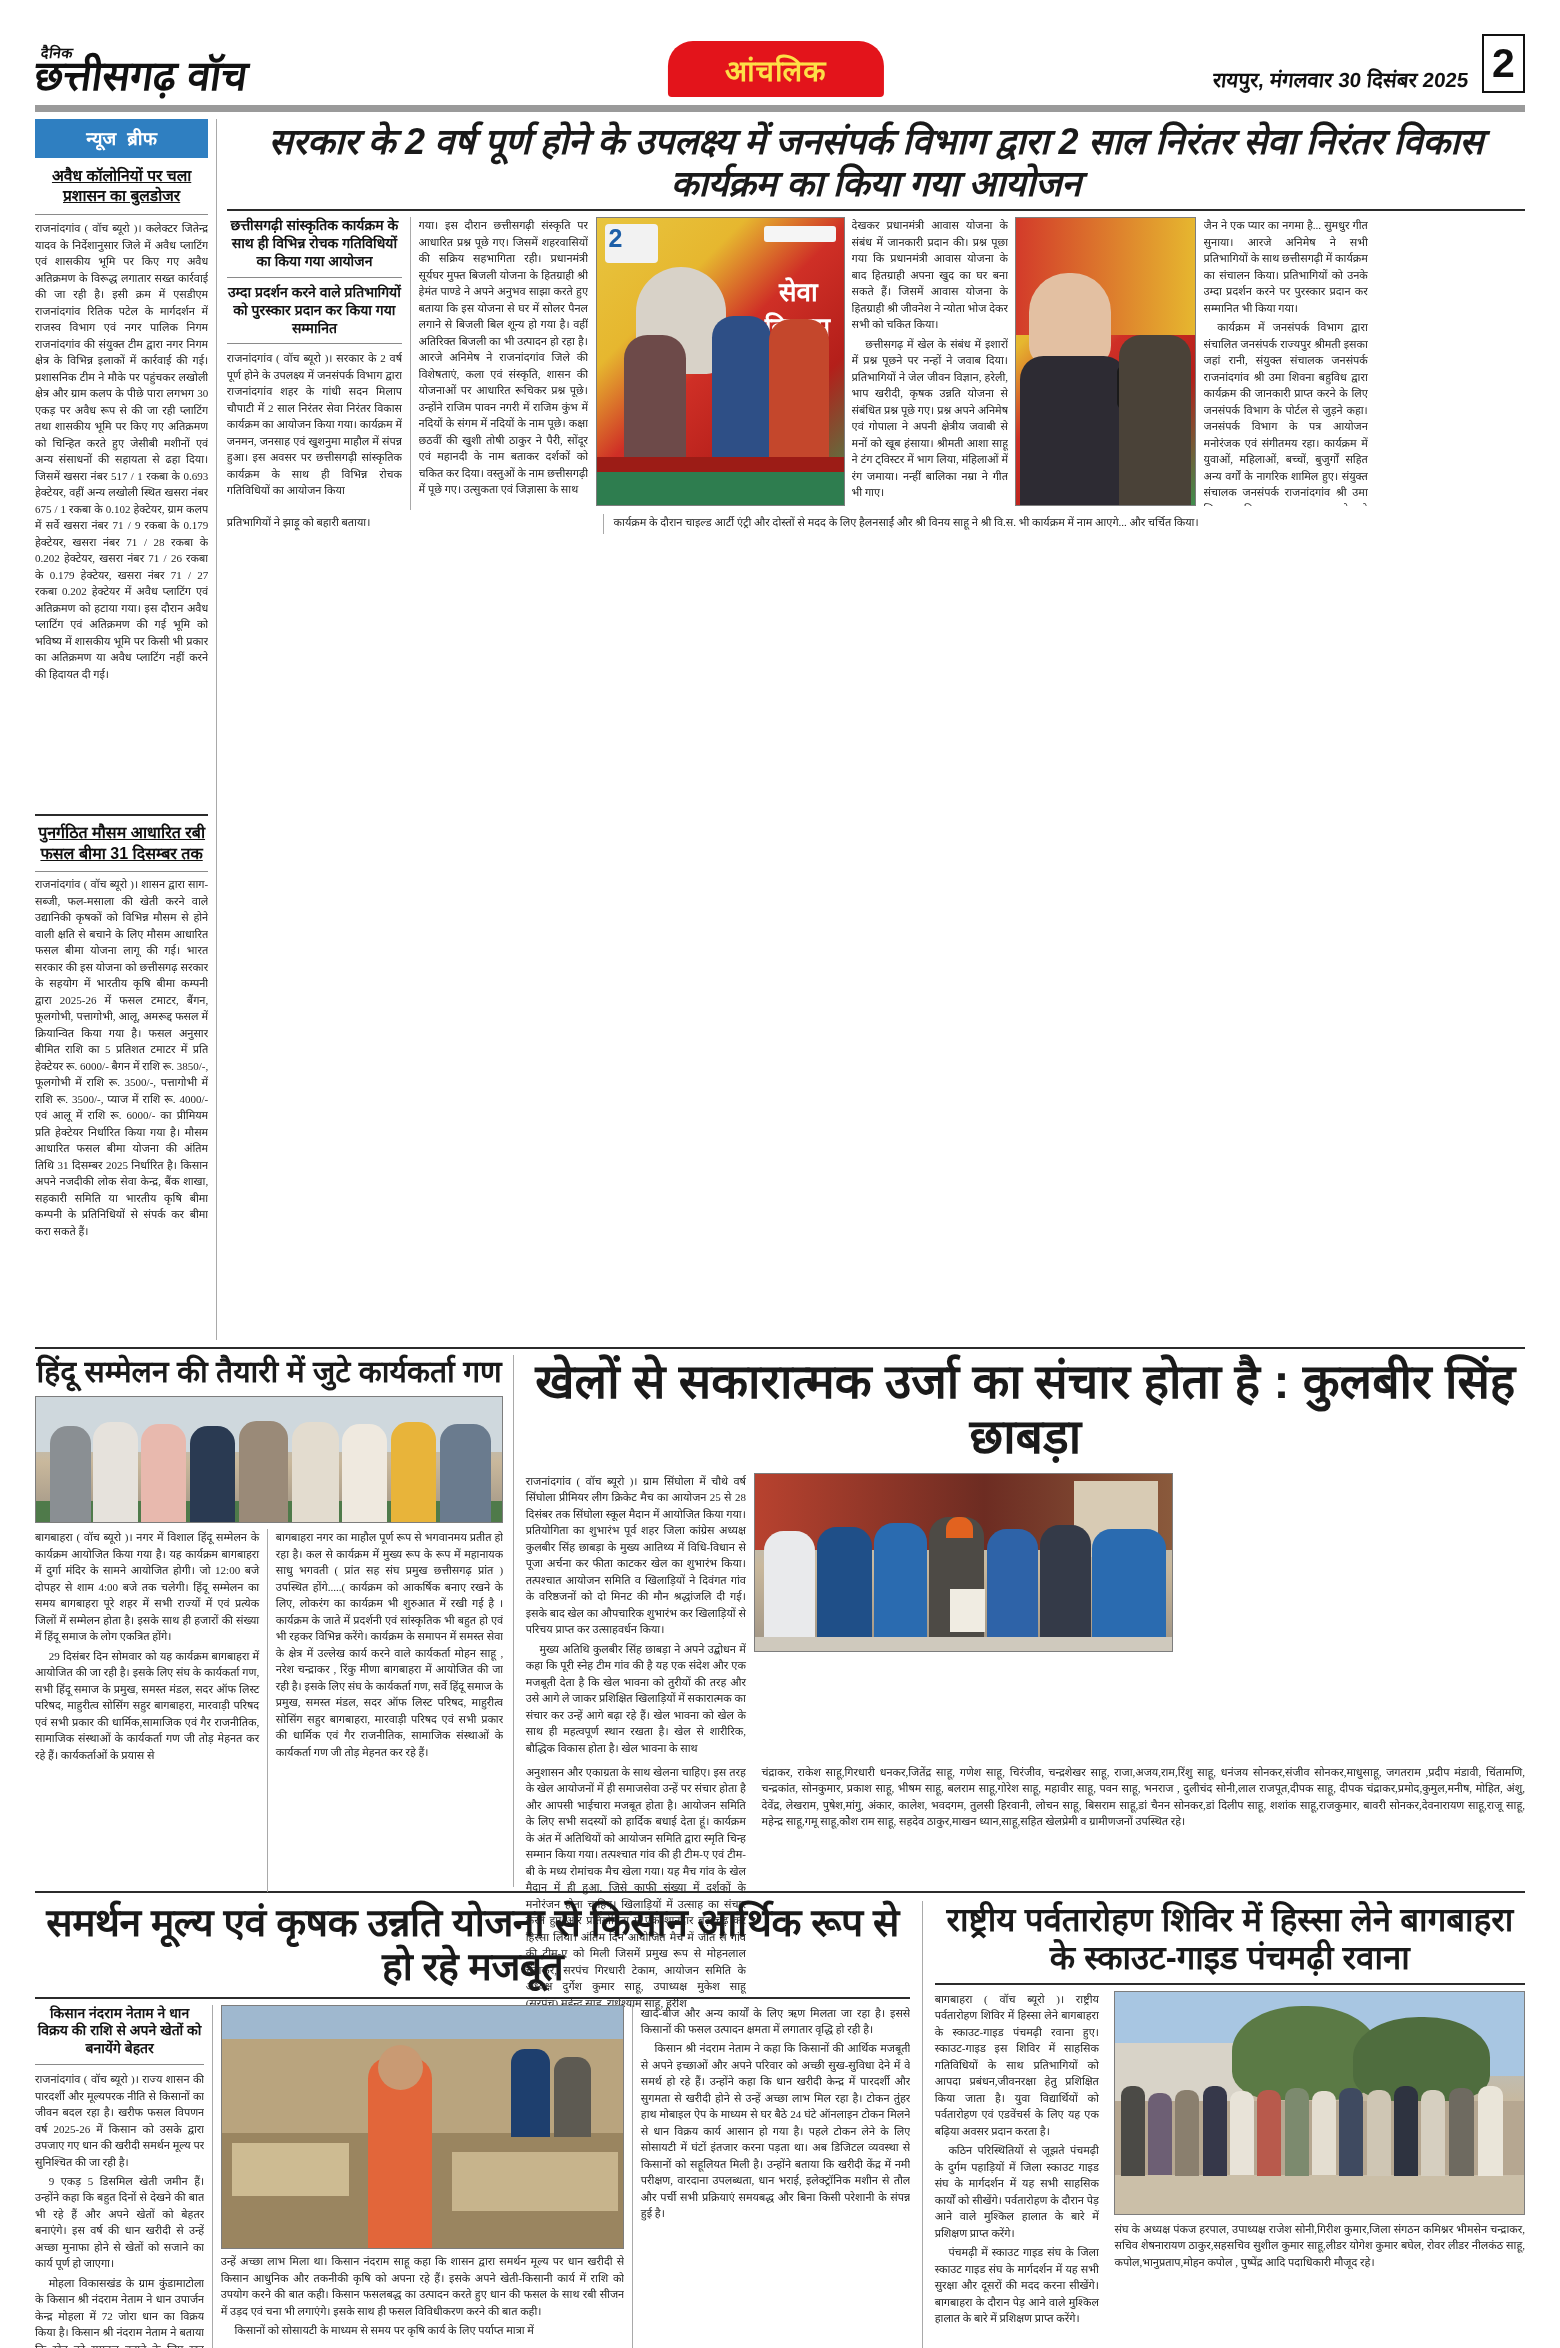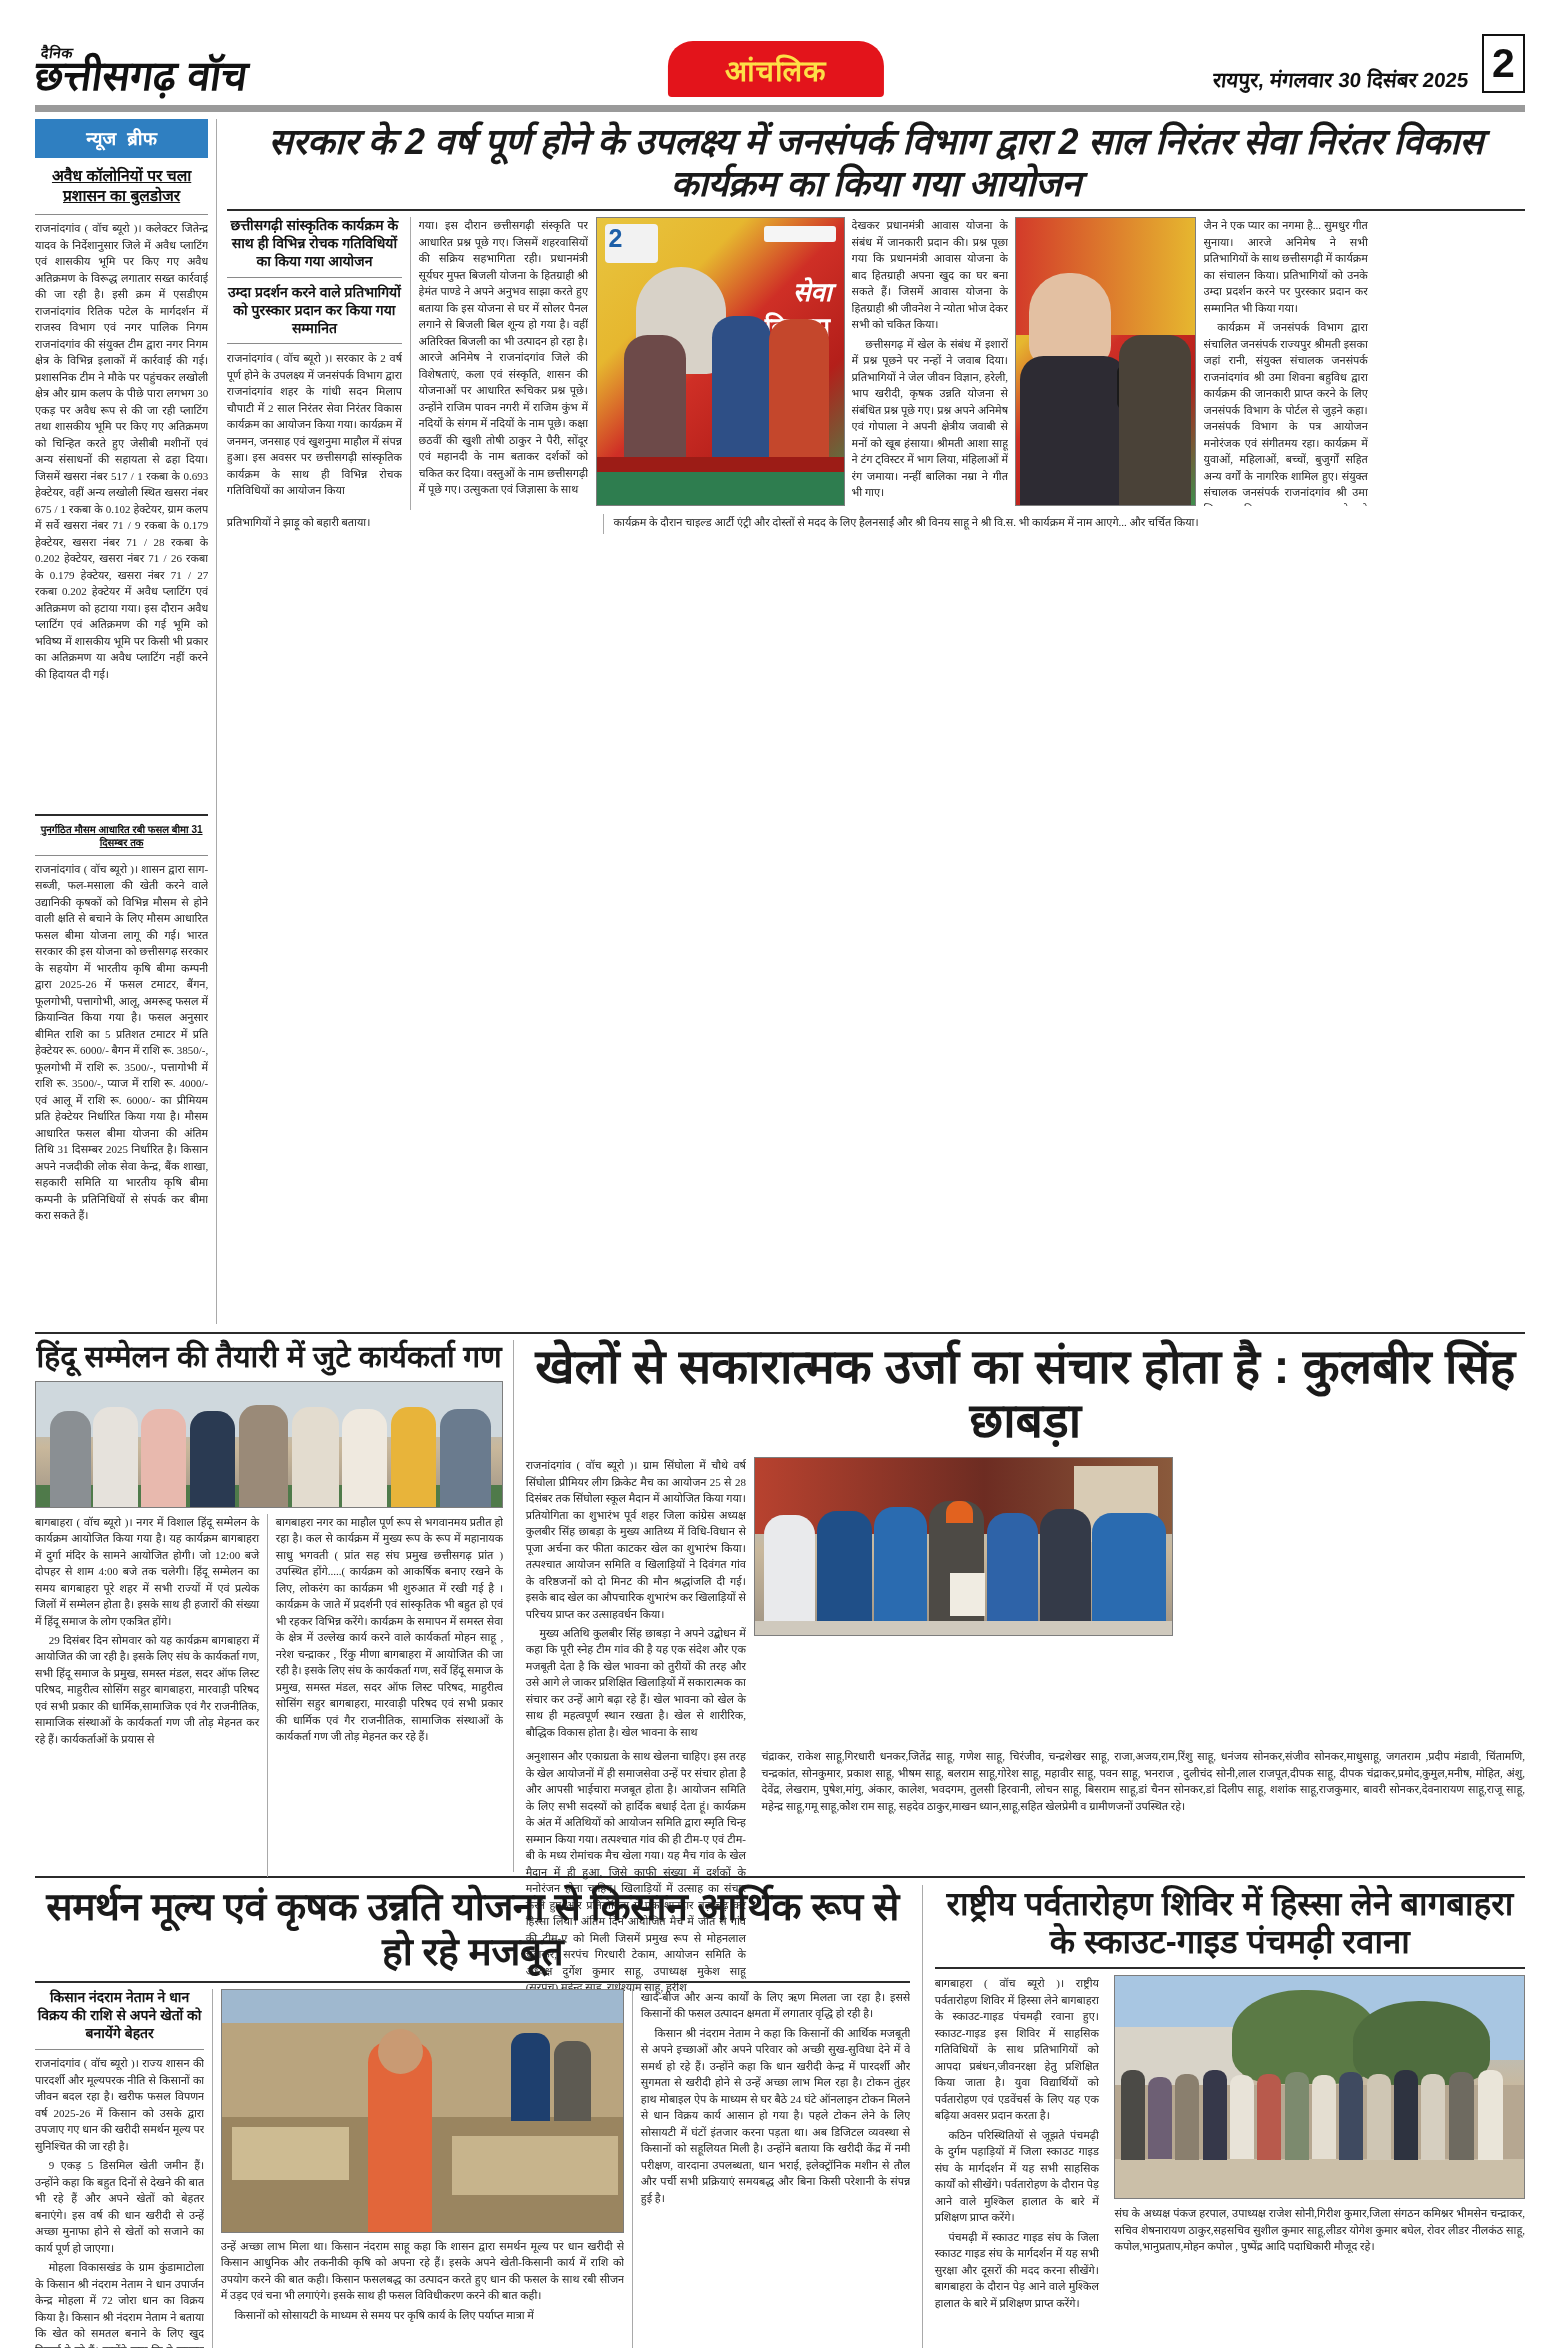--- a/index.html
+++ b/index.html
@@ -127,21 +127,21 @@
   <div class="sec" style="margin-top:7.8px;">
 
     <div class="col" style="width:181px; padding-right:7.8px;">
       <div class="brief-head">न्यूज ब्रीफ</div>
       <div class="brief-title">अवैध कॉलोनियों पर चला प्रशासन का बुलडोजर</div>
       <div class="rule-thin"></div>
       <div class="body-col" style="padding-top:4.9px; height:595px; overflow:hidden;">
         <p>राजनांदगांव ( वॉच ब्यूरो )। कलेक्टर जितेन्द्र यादव के निर्देशानुसार जिले में अवैध प्लाटिंग एवं शासकीय भूमि पर किए गए अवैध अतिक्रमण के विरूद्ध लगातार सख्त कार्रवाई की जा रही है। इसी क्रम में एसडीएम राजनांदगांव रितिक पटेल के मार्गदर्शन में राजस्व विभाग एवं नगर पालिक निगम राजनांदगांव की संयुक्त टीम द्वारा नगर निगम क्षेत्र के विभिन्न इलाकों में कार्रवाई की गई। प्रशासनिक टीम ने मौके पर पहुंचकर लखोली क्षेत्र और ग्राम कलप के पीछे पारा लगभग 30 एकड़ पर अवैध रूप से की जा रही प्लाटिंग तथा शासकीय भूमि पर किए गए अतिक्रमण को चिन्हित करते हुए जेसीबी मशीनों एवं अन्य संसाधनों की सहायता से ढहा दिया। जिसमें खसरा नंबर 517 / 1 रकबा के 0.693 हेक्टेयर, वहीं अन्य लखोली स्थित खसरा नंबर 675 / 1 रकबा के 0.102 हेक्टेयर, ग्राम कलप में सर्वे खसरा नंबर 71 / 9 रकबा के 0.179 हेक्टेयर, खसरा नंबर 71 / 28 रकबा के 0.202 हेक्टेयर, खसरा नंबर 71 / 26 रकबा के 0.179 हेक्टेयर, खसरा नंबर 71 / 27 रकबा 0.202 हेक्टेयर में अवैध प्लाटिंग एवं अतिक्रमण को हटाया गया। इस दौरान अवैध प्लाटिंग एवं अतिक्रमण की गई भूमि को भविष्य में शासकीय भूमि पर किसी भी प्रकार का अतिक्रमण या अवैध प्लाटिंग नहीं करने की हिदायत दी गई।</p>
       </div>
       <div class="rule" style="margin:3.9px 0 4.9px 0;"></div>
-      <div class="brief-title" style="font-size:10px; padding:2px 0 5.9px 0;text-align:center;">पुनर्गठित मौसम आधारित रबी फसल बीमा 31 दिसम्बर तक</div>
+      <div class="brief-title" style="font-size:16px; padding:2px 0 5.9px 0;text-align:center;">पुनर्गठित मौसम आधारित रबी फसल बीमा 31 दिसम्बर तक</div>
       <div class="rule-thin"></div>
       <div class="body-col" style="padding-top:4.9px; height:468px; overflow:hidden;">
         <p>राजनांदगांव ( वॉच ब्यूरो )। शासन द्वारा साग-सब्जी, फल-मसाला की खेती करने वाले उद्यानिकी कृषकों को विभिन्न मौसम से होने वाली क्षति से बचाने के लिए मौसम आधारित फसल बीमा योजना लागू की गई। भारत सरकार की इस योजना को छत्तीसगढ़ सरकार के सहयोग में भारतीय कृषि बीमा कम्पनी द्वारा 2025-26 में फसल टमाटर, बैंगन, फूलगोभी, पत्तागोभी, आलू, अमरूद्द फसल में क्रियान्वित किया गया है। फसल अनुसार बीमित राशि का 5 प्रतिशत टमाटर में प्रति हेक्टेयर रू. 6000/- बैगन में राशि रू. 3850/-, फूलगोभी में राशि रू. 3500/-, पत्तागोभी में राशि रू. 3500/-, प्याज में राशि रू. 4000/- एवं आलू में राशि रू. 6000/- का प्रीमियम प्रति हेक्टेयर निर्धारित किया गया है। मौसम आधारित फसल बीमा योजना की अंतिम तिथि 31 दिसम्बर 2025 निर्धारित है। किसान अपने नजदीकी लोक सेवा केन्द्र, बैंक शाखा, सहकारी समिति या भारतीय कृषि बीमा कम्पनी के प्रतिनिधियों से संपर्क कर बीमा करा सकते हैं।</p>
       </div>
     </div>
 
     <div class="vrule"></div>
 
     <div class="col" style="flex:1; padding-left:9.8px;">
       <div class="hl hl-italic" style="font-size:36px; letter-spacing:-0.3px; padding:2px 3.9px 5.9px 3.9px;">सरकार के 2 वर्ष पूर्ण होने के उपलक्ष्य में जनसंपर्क विभाग द्वारा 2 साल निरंतर सेवा निरंतर विकास कार्यक्रम का किया गया आयोजन</div>
@@ -163,21 +163,21 @@
         <div style="width:185px; padding:0 7.8px;">
           <div class="body-col" style="height:289px; overflow:hidden;">
             <p>गया। इस दौरान छत्तीसगढ़ी संस्कृति पर आधारित प्रश्न पूछे गए। जिसमें शहरवासियों की सक्रिय सहभागिता रही। प्रधानमंत्री सूर्यघर मुफ्त बिजली योजना के हितग्राही श्री हेमंत पाण्डे ने अपने अनुभव साझा करते हुए बताया कि इस योजना से घर में सोलर पैनल लगाने से बिजली बिल शून्य हो गया है। वहीं अतिरिक्त बिजली का भी उत्पादन हो रहा है। आरजे अनिमेष ने राजनांदगांव जिले की विशेषताएं, कला एवं संस्कृति, शासन की योजनाओं पर आधारित रूचिकर प्रश्न पूछे। उन्होंने राजिम पावन नगरी में राजिम कुंभ में नदियों के संगम में नदियों के नाम पूछे। कक्षा छठवीं की खुशी तोषी ठाकुर ने पैरी, सोंदूर एवं महानदी के नाम बताकर दर्शकों को चकित कर दिया। वस्तुओं के नाम छत्तीसगढ़ी में पूछे गए। उत्सुकता एवं जिज्ञासा के साथ</p>
           </div>
         </div>
 
         <div class="photo ph-stage" style="width:249px; height:289px;">
           <div style="position:absolute;left:7.8px;top:5.9px;width:53px;height:39px;background:#f2f2f2;border-radius:3.9px;"></div>
           <div class="txt-overlay" style="left:11.7px;top:5.9px;font-size:25px;color:#1d5fa8;">2</div>
           <div style="position:absolute;right:7.8px;top:7.8px;width:72px;height:15.6px;background:#f5f5f5;border-radius:2.9px;"></div>
-          <div class="txt-overlay" style="right:12px;top:55px;font-size:26px;font-style:italic;">सेवा</div>
+          <div class="txt-overlay" style="right:26px;top:55px;font-size:26px;">सेवा</div>
           <div class="txt-overlay" style="right:13.7px;top:90px;font-size:26px;">विकास</div>
           <div style="position:absolute;left:39px;top:49px;width:90px;height:107px;background:#d8d2c8;border-radius:45px 45px 19.5px 19.5px;"></div>
           <div style="position:absolute;left:27px;top:117px;width:62px;height:172px;background:#6d4a49;border-radius:23.4px 23.4px 0 0;"></div>
           <div style="position:absolute;left:115px;top:98px;width:59px;height:191px;background:#2e4f86;border-radius:21.5px 21.5px 0 0;"></div>
           <div style="position:absolute;left:172px;top:101px;width:60px;height:187px;background:#c4472c;border-radius:21.5px 21.5px 0 0;"></div>
           <div style="position:absolute;left:0;right:0;bottom:0;height:33px;background:#2e7d4f;"></div>
           <div style="position:absolute;left:0;right:0;bottom:33px;height:15.6px;background:#9c1c16;"></div>
         </div>
 
         <div style="width:170px; padding:0 6.8px;">

